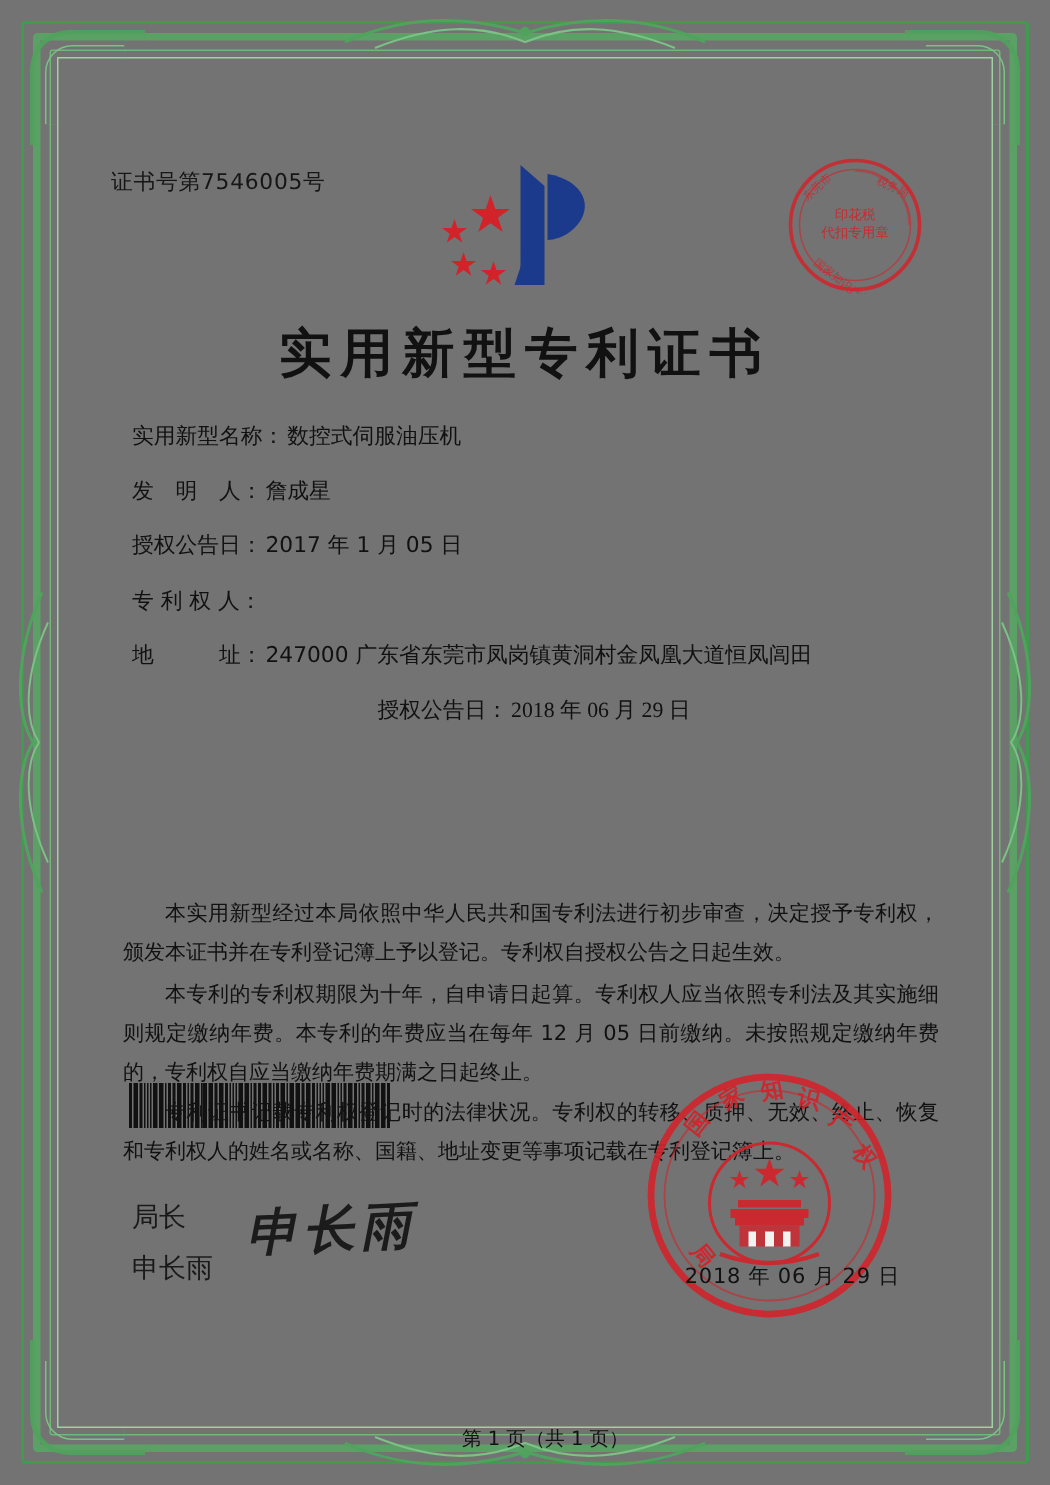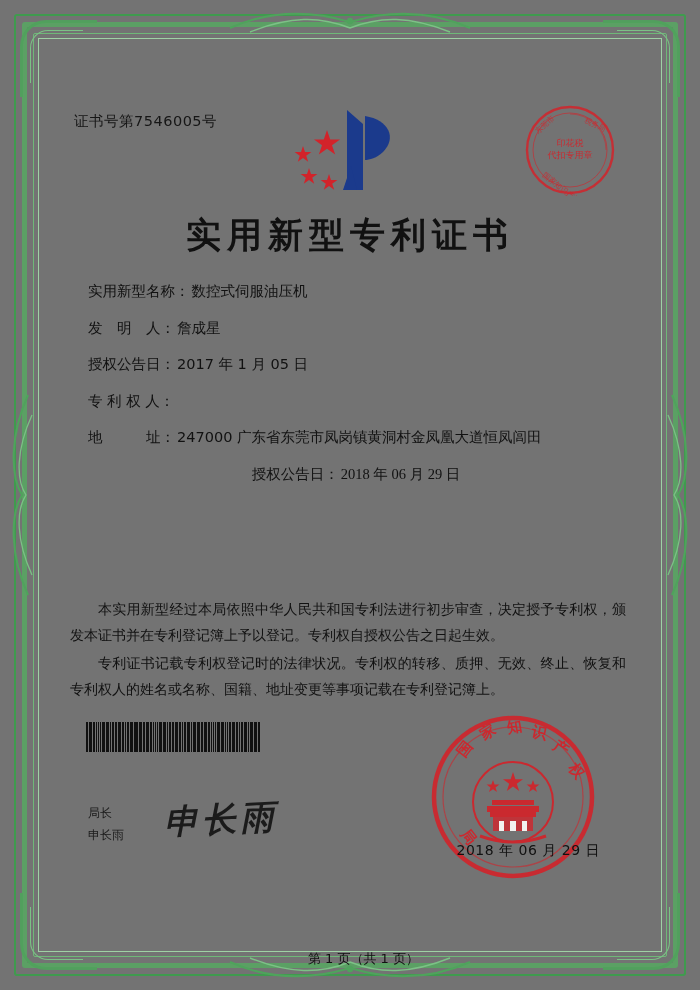--- a/index.html
+++ b/index.html
@@ -169,21 +169,21 @@
   }
   .addr-cont {
     margin-left: 96px;
     margin-top: -12px;
     margin-bottom: 20px;
     font-size: 14.5px;
   }
 
   .paras {
     position: absolute;
-    left: 18px;
+    left: 30px;
     right: 22px;
     top: 545px;
     font-size: 14px;
     line-height: 1.85;
     color: #111;
     text-align: justify;
   }
   .paras p {
     margin: 0 0 2px 0;
     text-indent: 28px;
@@ -202,22 +202,22 @@
   .barcode i {
     display: block;
     background: #111;
     margin-right: 1px;
   }
 
   
   .sig-block {
     position: absolute;
     left: 36px;
-    bottom: 92px;
-    font-size: 12px;
+    bottom: 76px;
+    font-size: 18px;
     line-height: 1.85;
   }
   .sig-script {
     position: absolute;
     left: 112px;
     bottom: 95px;
     font-size: 34px;
     font-family: "DejaVu Serif", "Liberation Serif", serif;
     font-style: italic;
     font-weight: bold;
@@ -358,20 +358,21 @@
 
       <div class="field-row two-col">
         <span class="field-label">授权公告日：</span>
         <span class="field-value">2018 年 06 月 29 日</span>
       </div>
 
     </div>
 
     <div class="paras">
       <p>本实用新型经过本局依照中华人民共和国专利法进行初步审查，决定授予专利权，颁发本证书并在专利登记簿上予以登记。专利权自授权公告之日起生效。</p>
+      <p>本专利的专利权期限为十年，自申请日起算。专利权人应当依照专利法及其实施细则规定缴纳年费。本专利的年费应当在每年 12 月 05 日前缴纳。未按照规定缴纳年费的，专利权自应当缴纳年费期满之日起终止。</p>
       <p>专利证书记载专利权登记时的法律状况。专利权的转移、质押、无效、终止、恢复和专利权人的姓名或名称、国籍、地址变更等事项记载在专利登记簿上。</p>
     </div>
 
     <div class="barcode" id="barcode">
         <i style="width:2px"></i>
         <i style="width:3px"></i>
         <i style="width:2px"></i>
         <i style="width:1px"></i>
         <i style="width:1px"></i>
         <i style="width:1px"></i>

